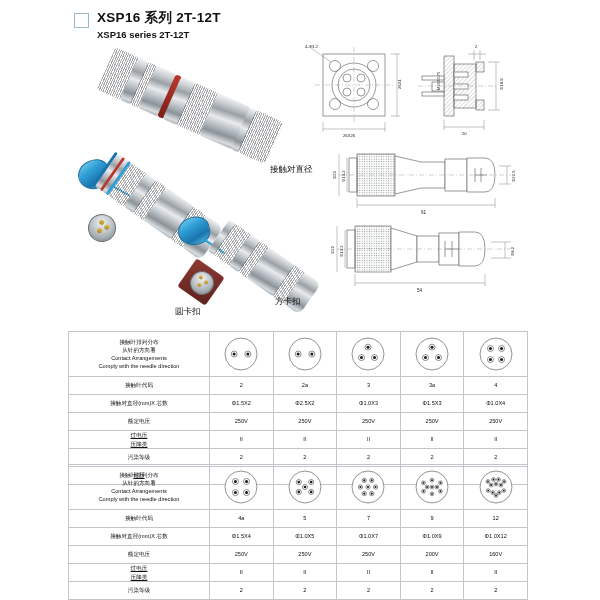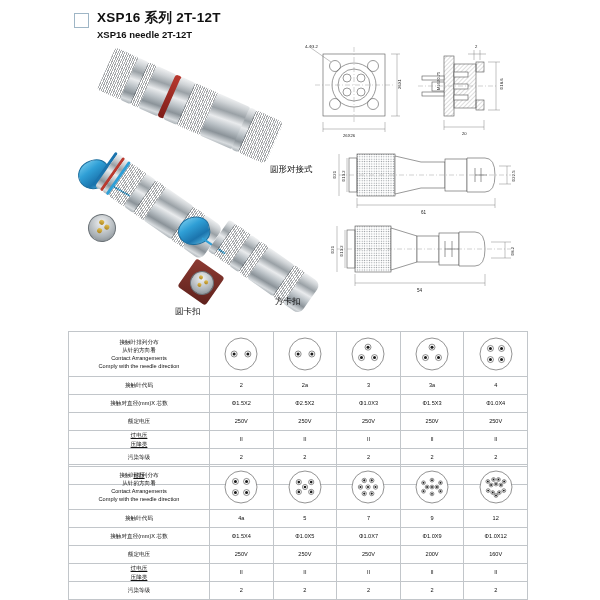--- a/index.html
+++ b/index.html
@@ -101,41 +101,41 @@
 </style>
 </head>
 <body>
 
 <div class="page">
 
   <div class="header">
     <div class="hdr-box"></div>
     <div class="hdr-text">
       <div class="hdr-cn">XSP16 系列  2T-12T</div>
-      <div class="hdr-en">XSP16 needle 2T-12T</div>
+      <div class="hdr-en">XSP16 series 2T-12T</div>
     </div>
   </div>
 
   <div class="photos">
 
     <div class="conn p1">
       <div class="stack">
         <div class="seg brass knurl" style="left:0;width:26px;"></div>
         <div class="seg metal" style="left:25px;width:12px;"></div>
         <div class="seg metal knurl" style="left:36px;width:10px;"></div>
         <div class="seg metal" style="left:45px;width:22px;"></div>
         <div class="seg redband" style="left:66px;width:7px;"></div>
         <div class="seg metal" style="left:72px;width:16px;"></div>
         <div class="seg metal knurl" style="left:87px;width:26px;"></div>
         <div class="seg metal" style="left:112px;width:36px;"></div>
         <div class="seg metal" style="left:147px;width:8px;"></div>
         <div class="seg brass knurl" style="left:154px;width:30px;border-radius:3px 5px 5px 3px;"></div>
       </div>
     </div>
-    <div class="plabel" style="left:200px;top:126px;">圆形对接式</div>
+    <div class="plabel" style="left:200px;top:126px;">接触对直径</div>
 
     <div class="conn p2">
       <div class="cap" style="left:0px;top:2px;width:30px;height:27px;transform:rotate(-18deg);"></div>
       <div class="caplead" style="left:26px;top:22px;width:30px;transform:rotate(30deg);"></div>
       <div class="stack">
         <div class="seg" style="left:0;width:3px;background:#1b74ad;"></div>
         <div class="seg metal" style="left:3px;width:7px;"></div>
         <div class="seg" style="left:9px;width:3px;background:#b9392f;"></div>
         <div class="seg metal" style="left:12px;width:5px;"></div>
         <div class="seg" style="left:16px;width:3px;background:#2f9fd6;"></div>

